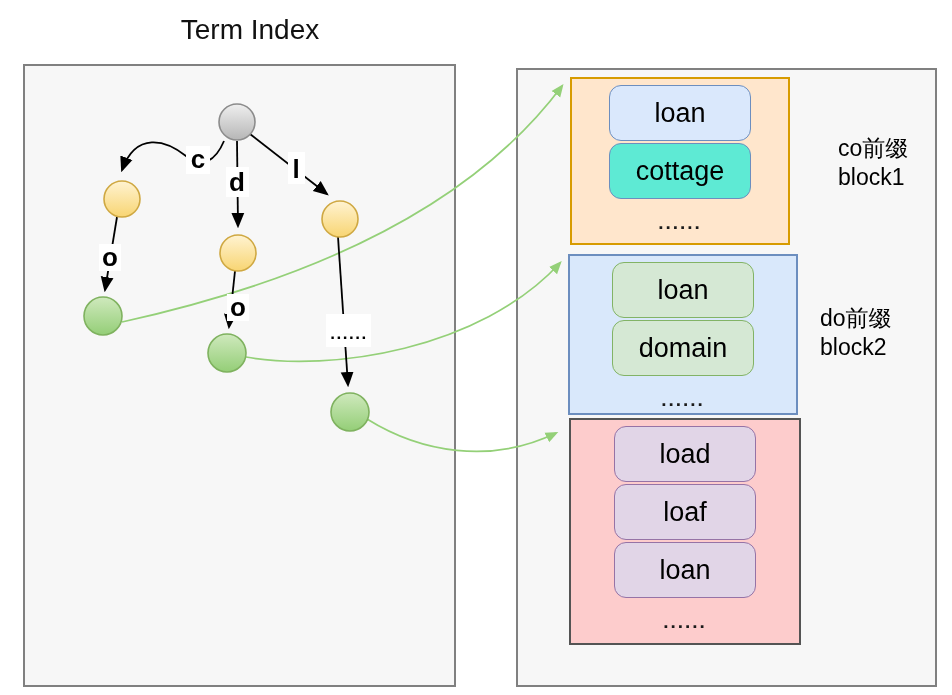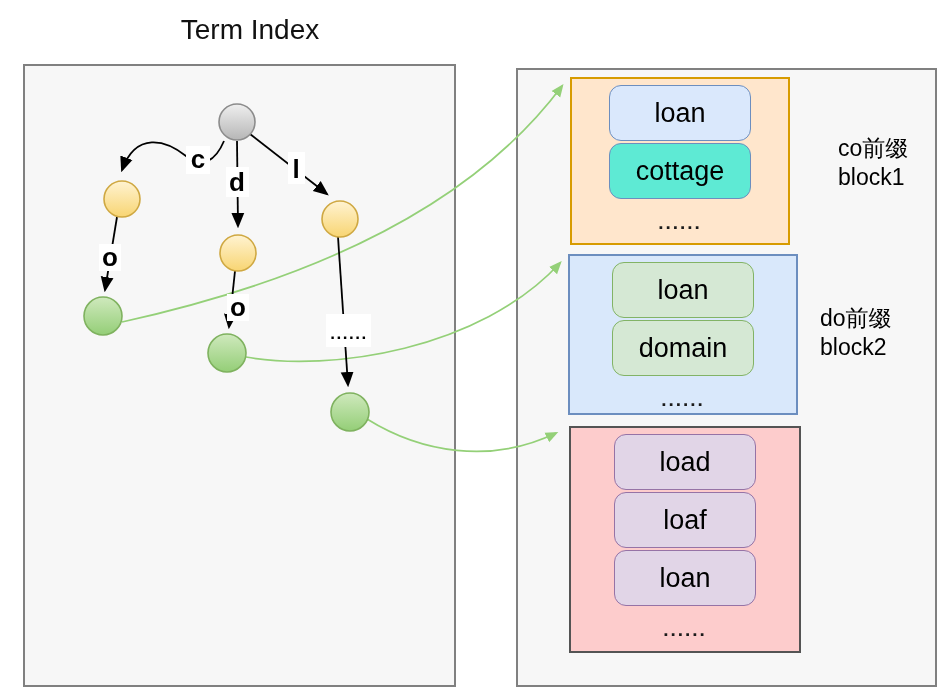--- a/index.html
+++ b/index.html
@@ -8,21 +8,21 @@
   .title{position:absolute;font-size:28px;font-weight:400;color:#111;text-align:center;white-space:nowrap;}
   #title-left{left:23px;top:14px;width:454px;}
   #title-right{left:516px;top:14px;width:320px;}
   .panel{position:absolute;background:#f7f7f7;border:2px solid #808080;box-sizing:border-box;}
   #panel-index{left:23px;top:64px;width:433px;height:623px;}
   #panel-dict{left:516px;top:68px;width:421px;height:619px;}
   .block{position:absolute;border:2px solid transparent;box-sizing:border-box;
          display:flex;flex-direction:column;align-items:center;}
   #block-1{left:52px;top:7px;width:220px;height:168px;}
   #block-2{left:50px;top:184px;width:230px;height:161px;}
-  #block-3{left:51px;top:356px;width:232px;height:227px;}
+  #block-3{left:51px;top:348px;width:232px;height:227px;}
   .term{width:142px;height:56px;border:1.5px solid transparent;border-radius:12px;
         box-sizing:border-box;display:flex;align-items:center;justify-content:center;
         font-size:27px;color:#000;margin-top:2px;}
   .term:first-child{margin-top:6px;}
   .dots{font-size:19px;font-weight:700;letter-spacing:2px;color:#1a1a1a;margin-top:14px;line-height:20px;}
   .blk-label{position:absolute;font-size:23px;line-height:29px;color:#000;text-align:left;white-space:nowrap;}
   #label-1{left:300px;top:64px;margin-left:20px;}
   #label-2{left:302px;top:234px;}
   #label-3{left:298px;top:425px;}
   #overlay{position:absolute;left:0;top:0;width:952px;height:695px;pointer-events:none;}

